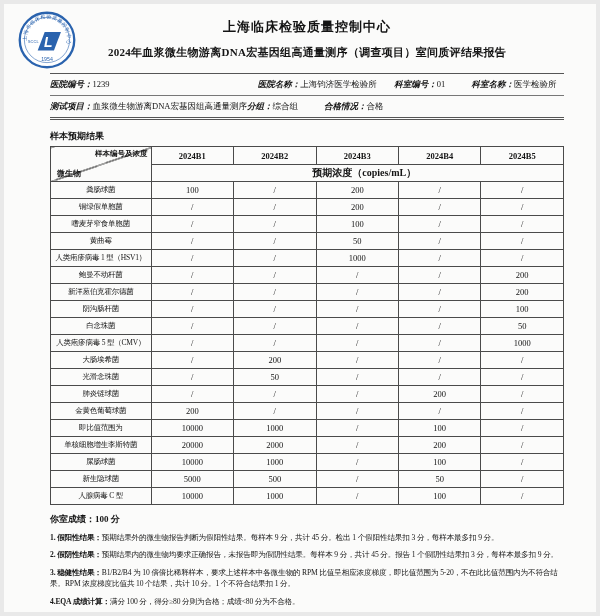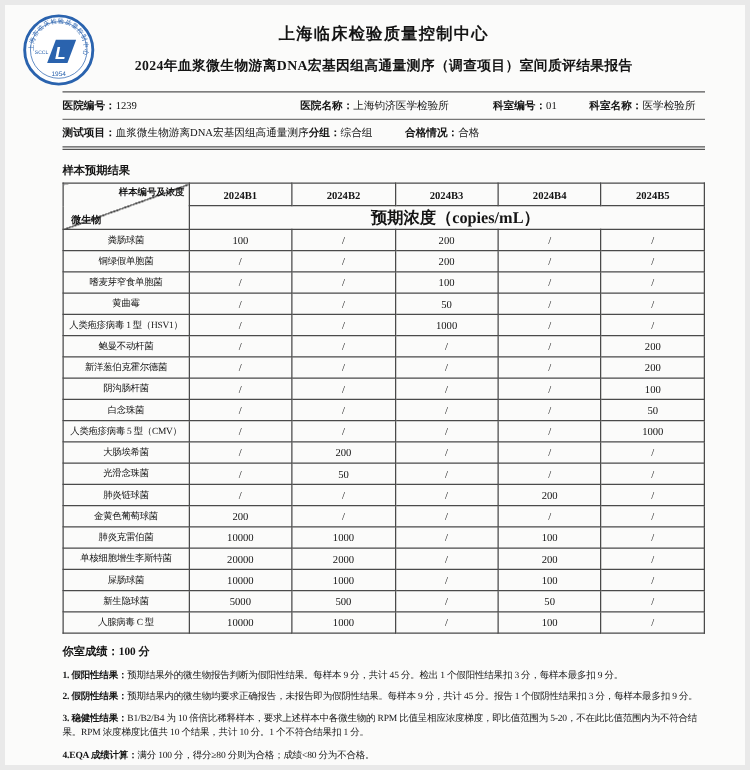--- a/index.html
+++ b/index.html
@@ -15,29 +15,29 @@
     padding:0 32px 0 46px;box-sizing:border-box;
   }
   .logo{position:absolute;left:14px;top:7px;width:58px;height:58px;}
   .title{text-align:center;font-size:13px;font-weight:bold;padding-top:14px;letter-spacing:1px;}
   .subtitle{text-align:center;font-size:11px;font-weight:bold;margin-top:9px;letter-spacing:0.3px;}
   .info{margin-top:13px;border-top:1.5px solid #555;border-bottom:3px double #555;font-size:8.5px;}
   .info-row{display:flex;height:21px;align-items:center;}
   .info-row + .info-row{border-top:1px solid #777;}
   .info-cell{white-space:nowrap;overflow:visible;}
   .info-cell.c0{flex:0 0 37%;}
-  .info-cell.c1{flex:0 0 30%;}
+  .info-cell.c1{flex:0 0 30%;text-align:center;}
   .info-cell.c2{flex:0 0 15%;}
   .info-cell.c3{flex:0 0 18%;}
-  .lbl{font-weight:bold;}
+  .lbl{font-weight:bold;font-style:italic;}
   .section-title{font-size:9px;font-weight:bold;margin-top:10px;}
   table{width:100%;border-collapse:collapse;table-layout:fixed;margin-top:3px;}
   th,td{border:1px solid #4a4a4a;text-align:center;vertical-align:middle;padding:0;}
   th.col{height:17px;font-size:8.5px;font-weight:bold;}
-  td.sub{height:16px;font-size:13px;font-weight:bold;padding-left:14px;}
+  td.sub{height:16px;font-size:10px;font-weight:bold;padding-left:14px;}
   tbody td{height:16px;font-size:8.5px;}
   tbody td.name{font-size:7.5px;letter-spacing:-0.2px;}
   .corner{position:relative;background:linear-gradient(to bottom right,
       transparent calc(50% - 0.6px), #4a4a4a calc(50% - 0.6px),
       #4a4a4a calc(50% + 0.6px), transparent calc(50% + 0.6px));}
   .corner .tp{position:absolute;top:2px;right:3px;font-size:7.5px;font-weight:bold;margin-left:16px;}
   .corner .bt{position:absolute;bottom:2px;left:6px;font-size:8px;font-weight:bold;}
   .score{font-size:9px;font-weight:bold;margin-top:8px;}
   .p-head{font-size:9px;font-weight:bold;margin-top:6px;}
   .p-item{font-size:7.6px;line-height:1.5;margin-top:6px;letter-spacing:-0.15px;}
@@ -214,21 +214,21 @@
         </tr>
         <tr>
           <td class="name">金黄色葡萄球菌</td>
           <td>200</td>
           <td>/</td>
           <td>/</td>
           <td>/</td>
           <td>/</td>
         </tr>
         <tr>
-          <td class="name">肺炎克雷伯菌</td>
+          <td class="name">即比值范围为</td>
           <td>10000</td>
           <td>1000</td>
           <td>/</td>
           <td>100</td>
           <td>/</td>
         </tr>
         <tr>
           <td class="name">单核细胞增生李斯特菌</td>
           <td>20000</td>
           <td>2000</td>

